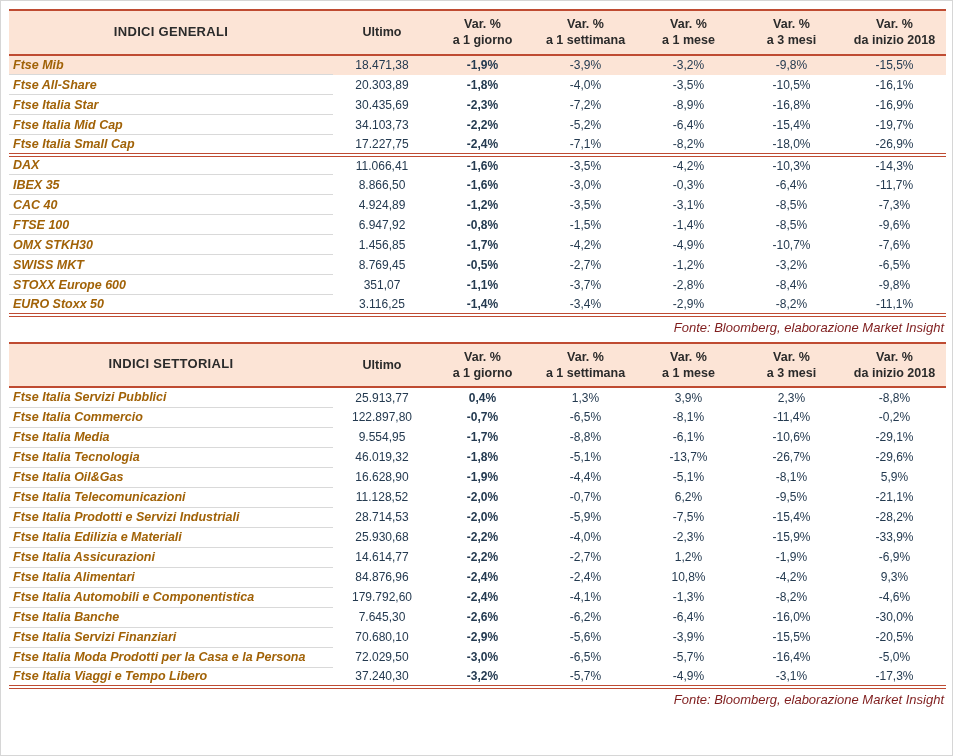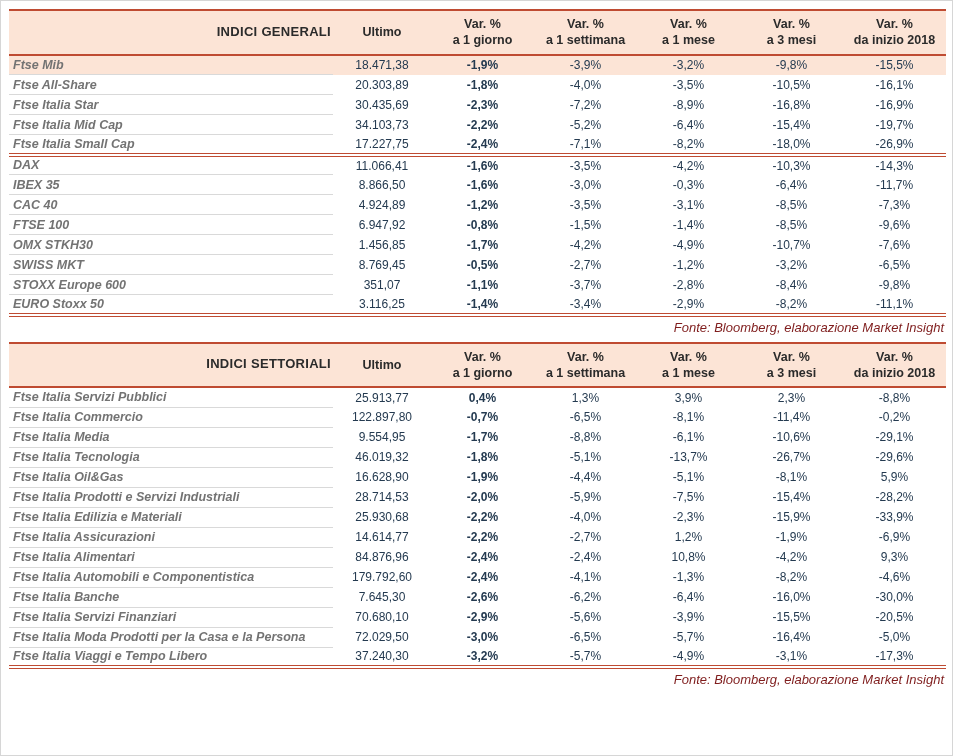--- a/index.html
+++ b/index.html
@@ -38,37 +38,37 @@
     font-weight: bold;
     color: #2b2b2b;
     padding: 5px 2px;
     vertical-align: middle;
     line-height: 1.3;
     text-align: center;
   }
   th.th-title {
     font-size: 13px;
     letter-spacing: 0.3px;
-    text-align: right;
+    text-align: center;
   }
   tbody td {
     font-size: 12px;
     height: 20px;
     padding: 0 4px;
     text-align: center;
     white-space: nowrap;
     overflow: hidden;
   }
   td.c-name {
     text-align: left;
     font-weight: bold;
     font-style: italic;
     font-size: 12.5px;
     border-bottom: 1px solid #d9d9d9;
-    color: #737373;
+    color: #a16207;
   }
   td.c-bold { font-weight: bold; }
   tr.hl { background: #fce4d6; }
   tbody.group-sep tr:first-child td { border-top: 4px double #bf4b32; }
   .fonte {
     width: 937px;
     text-align: right;
     font-style: italic;
     font-size: 13px;
     color: #7f1d1d;
@@ -323,20 +323,29 @@
           <tr>
             <td class="c-name">Ftse Italia Oil&amp;Gas</td>
             <td class="c-num">16.628,90</td>
             <td class="c-bold">-1,9%</td>
             <td class="c-num">-4,4%</td>
             <td class="c-num">-5,1%</td>
             <td class="c-num">-8,1%</td>
             <td class="c-num">5,9%</td>
           </tr>
           <tr>
+            <td class="c-name">Ftse Italia Telecomunicazioni</td>
+            <td class="c-num">11.128,52</td>
+            <td class="c-bold">-2,0%</td>
+            <td class="c-num">-0,7%</td>
+            <td class="c-num">6,2%</td>
+            <td class="c-num">-9,5%</td>
+            <td class="c-num">-21,1%</td>
+          </tr>
+          <tr>
             <td class="c-name">Ftse Italia Prodotti e Servizi Industriali</td>
             <td class="c-num">28.714,53</td>
             <td class="c-bold">-2,0%</td>
             <td class="c-num">-5,9%</td>
             <td class="c-num">-7,5%</td>
             <td class="c-num">-15,4%</td>
             <td class="c-num">-28,2%</td>
           </tr>
           <tr>
             <td class="c-name">Ftse Italia Edilizia e Materiali</td>

